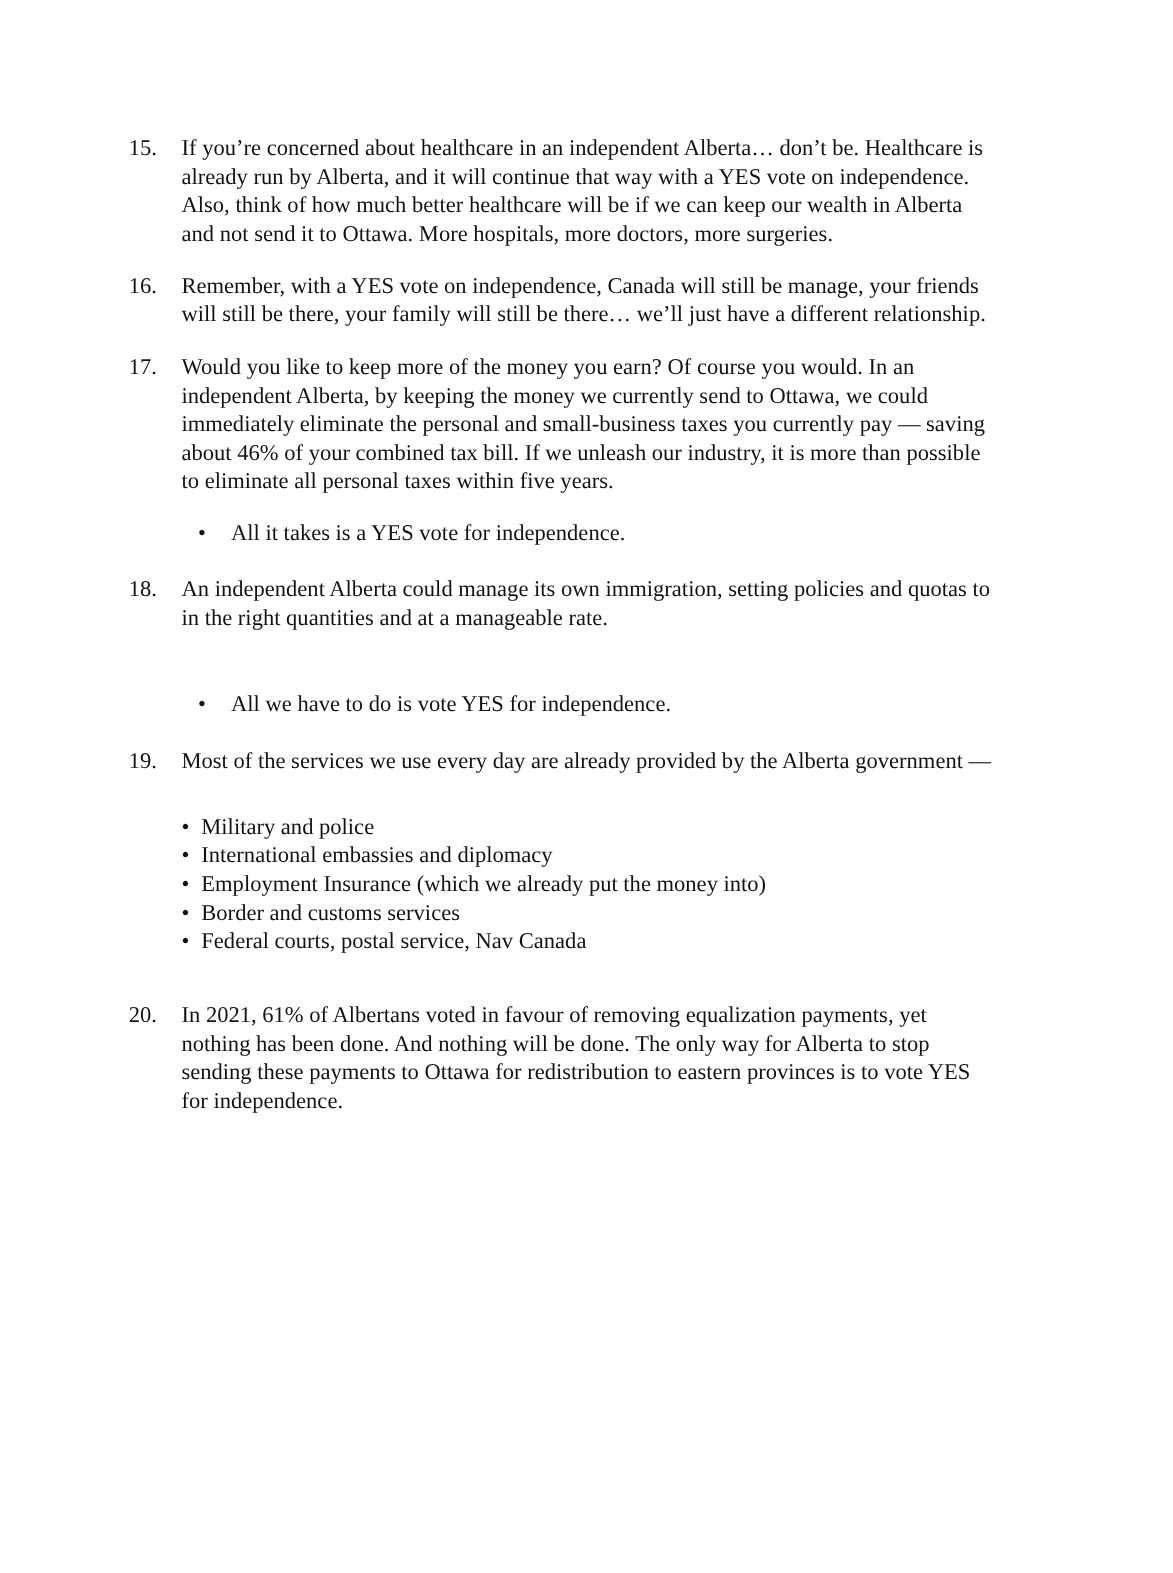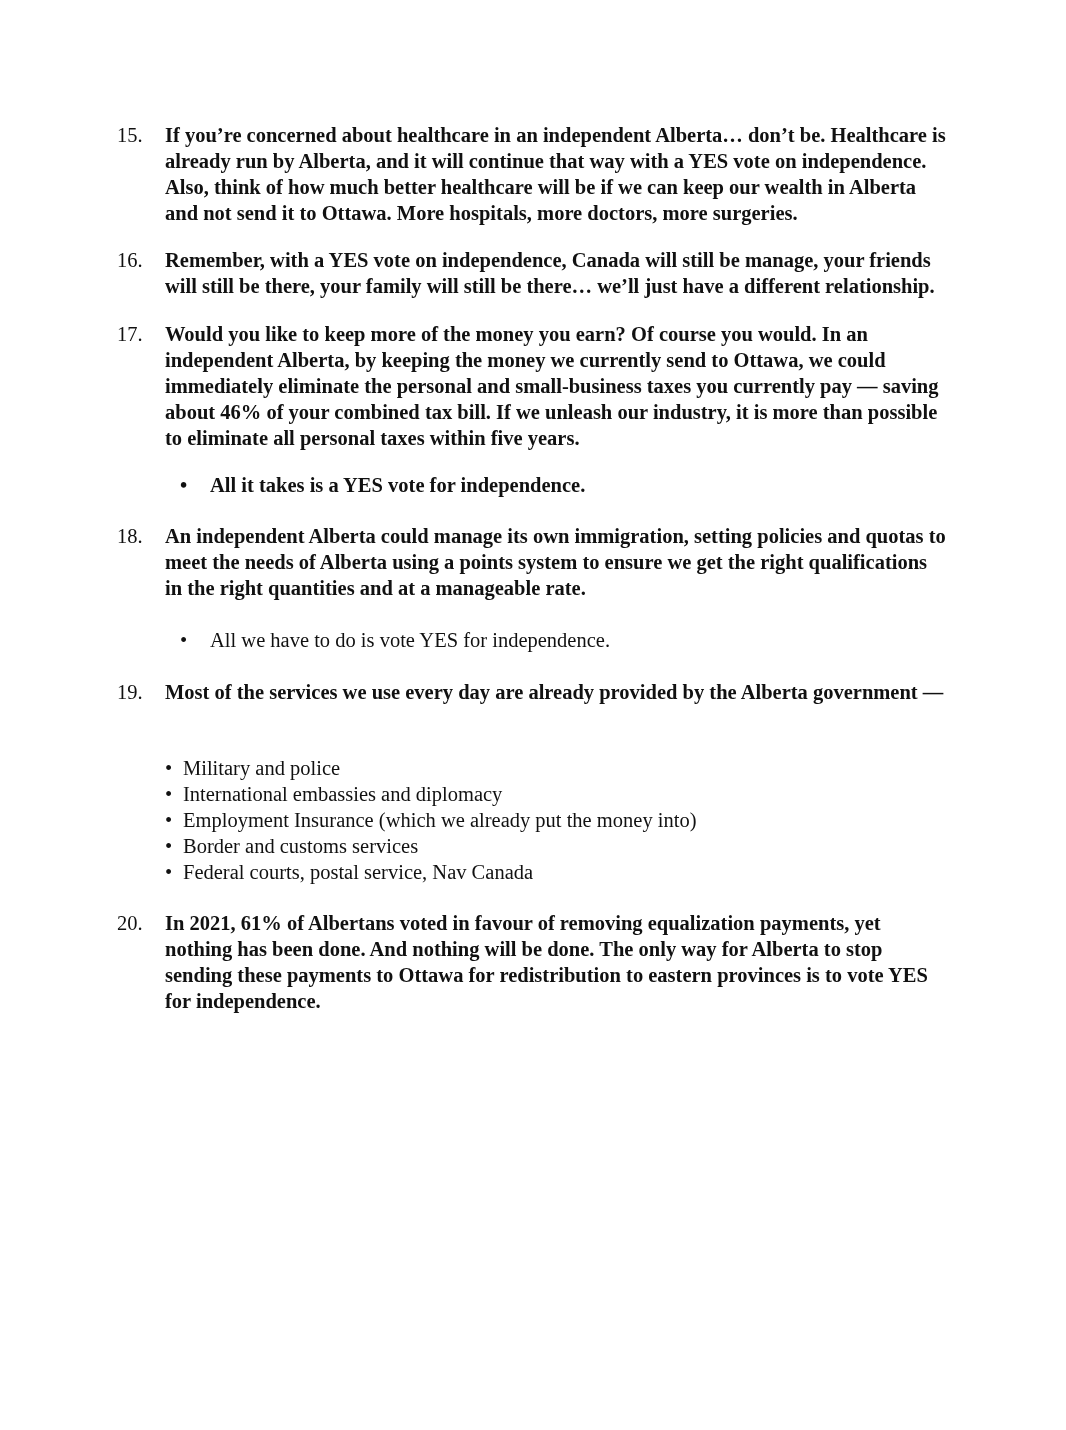--- a/index.html
+++ b/index.html
@@ -37,21 +37,20 @@
     }
     .para {
       position: absolute;
       left: 48px;
       top: 0;
       width: 800px;
     }
     .line {
       display: block;
       white-space: nowrap;
-      font-weight: bold;
     }
     .bullet-wide {
       position: absolute;
       left: 63px;
       white-space: nowrap;
     }
     .bullet-wide .dot {
       display: inline-block;
       width: 30px;
     }
@@ -96,43 +95,42 @@
 
   <div class="item" style="top:321px;">
     <span class="num">17.</span>
     <div class="para">
       <span class="line">Would you like to keep more of the money you earn? Of course you would. In an</span>
       <span class="line">independent Alberta, by keeping the money we currently send to Ottawa, we could</span>
       <span class="line">immediately eliminate the personal and small-business taxes you currently pay — saving</span>
       <span class="line">about 46% of your combined tax bill. If we unleash our industry, it is more than possible</span>
       <span class="line">to eliminate all personal taxes within five years.</span>
     </div>
-    <div class="bullet-wide" style="top:151px;font-weight:bold;">
+    <div class="bullet-wide" style="top:151px;">
       <span class="dot">•</span><span>All it takes is a YES vote for independence.</span>
     </div>
   </div>
 
   <div class="item" style="top:523px;">
     <span class="num">18.</span>
     <div class="para">
       <span class="line">An independent Alberta could manage its own immigration, setting policies and quotas to</span>
-      <span class="line">meet the needs of Alberta using a points system to ensure we get the right qualifications</span>
       <span class="line">in the right quantities and at a manageable rate.</span>
     </div>
     <div class="bullet-wide" style="top:104px;">
       <span class="dot">•</span><span>All we have to do is vote YES for independence.</span>
     </div>
   </div>
 
   <div class="item" style="top:679px;">
     <span class="num">19.</span>
     <div class="para">
       <span class="line">Most of the services we use every day are already provided by the Alberta government —</span>
     </div>
-    <ul class="bullet-list" style="top:76px;">
+    <ul class="bullet-list" style="top:60px;">
       <li><span class="dot">•</span><span>Military and police</span></li>
       <li><span class="dot">•</span><span>International embassies and diplomacy</span></li>
       <li><span class="dot">•</span><span>Employment Insurance (which we already put the money into)</span></li>
       <li><span class="dot">•</span><span>Border and customs services</span></li>
       <li><span class="dot">•</span><span>Federal courts, postal service, Nav Canada</span></li>
     </ul>
   </div>
 
   <div class="item" style="top:910px;">
     <span class="num">20.</span>

